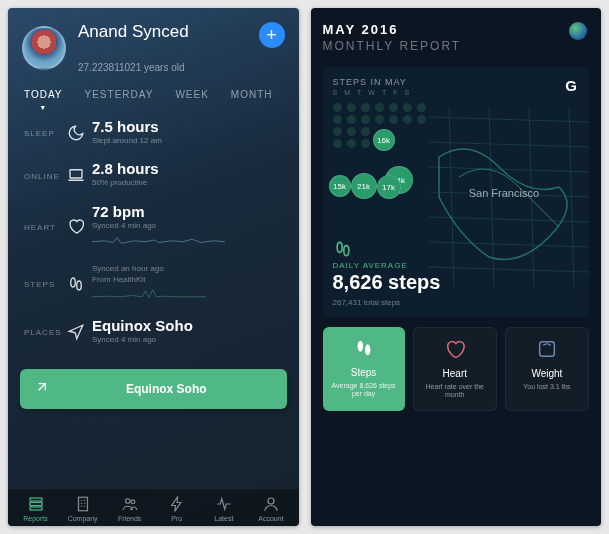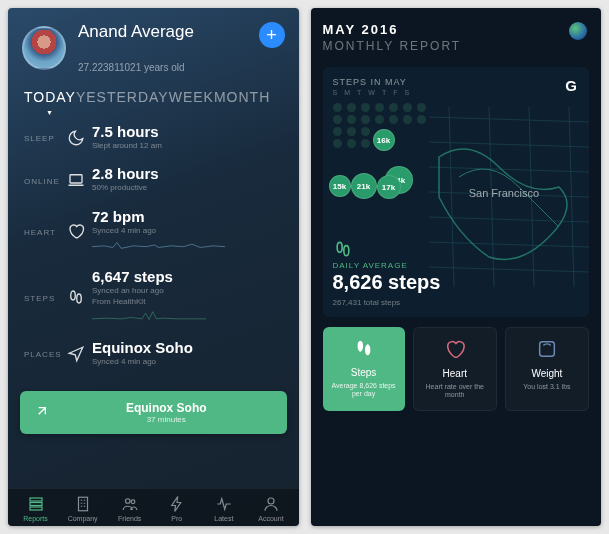--- a/index.html
+++ b/index.html
@@ -7,21 +7,21 @@
 .phone{flex:1;border-radius:4px;overflow:hidden;position:relative;color:#fff;box-shadow:0 1px 4px rgba(0,0,0,.3)}
 .phone1{background:linear-gradient(160deg,#2a4a6a 0%,#182a3c 40%,#16222e 100%)}
 .phone2{background:#0b1622}
 
 
 .header{display:flex;align-items:center;padding:14px 14px 8px;gap:12px;position:relative}
 .avatar{width:44px;height:44px;border-radius:50%;background:radial-gradient(circle at 50% 35%,#d79a87 0%,#d79a87 20%,#b54545 20%,#b54545 38%,#3a5d8a 38%,#6aa4c8 60%,#8ab5d0 100%);border:2px solid rgba(255,255,255,.2)}
 .user-name{font-size:17px;font-weight:400}
 .user-age{font-size:10px;color:rgba(255,255,255,.5);margin-top:20px}
 .add-btn{position:absolute;right:14px;top:14px;width:26px;height:26px;border-radius:50%;background:#2a8cff;display:flex;align-items:center;justify-content:center;font-size:18px;font-weight:300}
-.tabs{display:flex;padding:8px 16px 4px;font-size:14px;letter-spacing:1px;color:rgba(255,255,255,.5)}
+.tabs{display:flex;gap:22px;padding:8px 16px 4px;font-size:10px;letter-spacing:1px;color:rgba(255,255,255,.5)}
 .tab{cursor:pointer}
 .tab.active{color:#fff;position:relative}
 .tab.active::after{content:"▾";position:absolute;left:50%;transform:translateX(-50%);bottom:-12px;font-size:8px}
 .metrics{padding:14px 16px 6px}
 .metric{display:flex;align-items:center;gap:6px;margin-bottom:14px}
 .metric-label{width:36px;font-size:8px;letter-spacing:1px;color:rgba(255,255,255,.4);padding-top:3px}
 .metric-icon{width:20px;display:flex;justify-content:center;padding-top:1px;color:rgba(255,255,255,.85)}
 .metric-icon svg{width:18px;height:18px}
 .metric-body{flex:1}
 .metric-value{font-size:15px;font-weight:600}
@@ -42,21 +42,21 @@
 .p2-month{font-size:13px;font-weight:600;letter-spacing:2px}
 .p2-sub{font-size:12px;letter-spacing:2px;color:rgba(255,255,255,.4);margin-top:2px}
 .globe{position:absolute;right:14px;top:14px;width:18px;height:18px;border-radius:50%;background:radial-gradient(circle at 35% 35%,#5cc379 0%,#2a6da8 60%,#1a3a5a 100%)}
 .map-card{margin:6px 12px 10px;background:#0d1f2e;border-radius:6px;padding:10px;position:relative;height:250px;overflow:hidden}
 .steps-label{font-size:9px;letter-spacing:1px;color:rgba(255,255,255,.5)}
 .days-row{display:flex;gap:7px;font-size:7px;color:rgba(255,255,255,.3);margin-top:2px}
 .g-badge{position:absolute;right:12px;top:10px;font-size:15px;font-weight:700;color:#fff}
 .dots-grid{position:absolute;left:10px;top:36px}
 .dot-row{display:flex;gap:5px;margin-bottom:3px}
 .dot{width:9px;height:9px;border-radius:50%;background:rgba(60,140,100,.25)}
-.bubble{position:absolute;border-radius:50%;background:#2a9b6a;display:flex;align-items:center;justify-content:center;font-size:8px;font-weight:700;border:1px solid rgba(255,255,255,.15)}
+.bubble{position:absolute;border-radius:50%;background:#2a9b6a;display:flex;align-items:center;justify-content:center;font-size:8px;font-weight:400;border:1px solid rgba(255,255,255,.15)}
 .map-bg{position:absolute;right:-20px;top:30px;width:200px;height:200px;opacity:.5}
 .city{position:absolute;right:50px;top:120px;font-size:11px;color:rgba(255,255,255,.6)}
 .foot-icon{position:absolute;left:10px;bottom:54px;color:#4fb884}
 .foot-icon svg{width:20px;height:20px}
 .daily{position:absolute;left:10px;bottom:10px}
 .daily-label{font-size:8px;letter-spacing:1px;color:#4fb884}
 .daily-value{font-size:20px;font-weight:600;margin-top:1px}
 .daily-total{font-size:8px;color:rgba(255,255,255,.4);margin-top:4px}
 .cards{display:flex;gap:8px;padding:0 12px;margin-bottom:10px}
 .card{flex:1;background:rgba(255,255,255,.03);border:1px solid rgba(255,255,255,.06);border-radius:6px;padding:10px 6px;text-align:center;display:flex;flex-direction:column;align-items:center;gap:4px}
@@ -67,21 +67,21 @@
 .card.active .card-sub{color:rgba(255,255,255,.85)}
 .share-btn{margin:0 12px;border:1px solid rgba(255,255,255,.15);border-radius:6px;padding:10px;text-align:center;font-size:11px;color:rgba(255,255,255,.8)}
 </style>
 </head>
 <body>
 
 <div class="phone phone1">
   <div class="header">
     <div class="avatar"></div>
     <div>
-      <div class="user-name">Anand Average</div>
+      <div class="user-name">Anand Synced</div>
       <div class="user-age">27.223811021 years old</div>
     </div>
     <div class="add-btn">+</div>
   </div>
 
   <div class="tabs">
     <div class="tab active">TODAY</div>
     <div class="tab">YESTERDAY</div>
     <div class="tab">WEEK</div>
     <div class="tab">MONTH</div>
@@ -134,21 +134,20 @@
 
     <div class="metric">
       <div class="metric-label">STEPS</div>
       <div class="metric-icon">
         <svg viewBox="0 0 24 24" fill="none" stroke="currentColor" stroke-width="1.8">
             <ellipse cx="8" cy="10" rx="3" ry="6"></ellipse>
             <ellipse cx="16" cy="14" rx="3" ry="6"></ellipse>
           </svg>
       </div>
       <div class="metric-body">
-        <div class="metric-value">6,647 steps</div>
         <div class="metric-sub" style="white-space:pre-line">Synced an hour ago
 From HealthKit</div>
         <svg class="spark" viewBox="0 0 160 14">
             <polyline fill="none" stroke="#4fb884" stroke-width="1" points="0,11 20,10 40,11 55,9 70,11 75,3 80,12 85,1 90,11 100,10 120,11 140,11 160,11"></polyline>
           </svg>
       </div>
     </div>
 
     <div class="metric">
       <div class="metric-label">PLACES</div>
@@ -165,21 +164,20 @@
   </div>
 
   <div class="checkin">
     <div class="checkin-icon">
       <svg viewBox="0 0 24 24" fill="none" stroke="#fff" stroke-width="2">
           <path d="M7 17L17 7M7 7h10v10"></path>
         </svg>
     </div>
     <div class="checkin-text">
       <div class="checkin-title">Equinox Soho</div>
-      <div class="checkin-sub">37 minutes</div>
     </div>
   </div>
 
   <div class="bottom-nav">
     <div class="nav-item active">
       <svg viewBox="0 0 24 24" fill="none" stroke="currentColor" stroke-width="1.6">
           <rect x="4" y="4" width="16" height="4"></rect>
           <rect x="4" y="10" width="16" height="4"></rect>
           <rect x="4" y="16" width="16" height="4"></rect>
         </svg>

